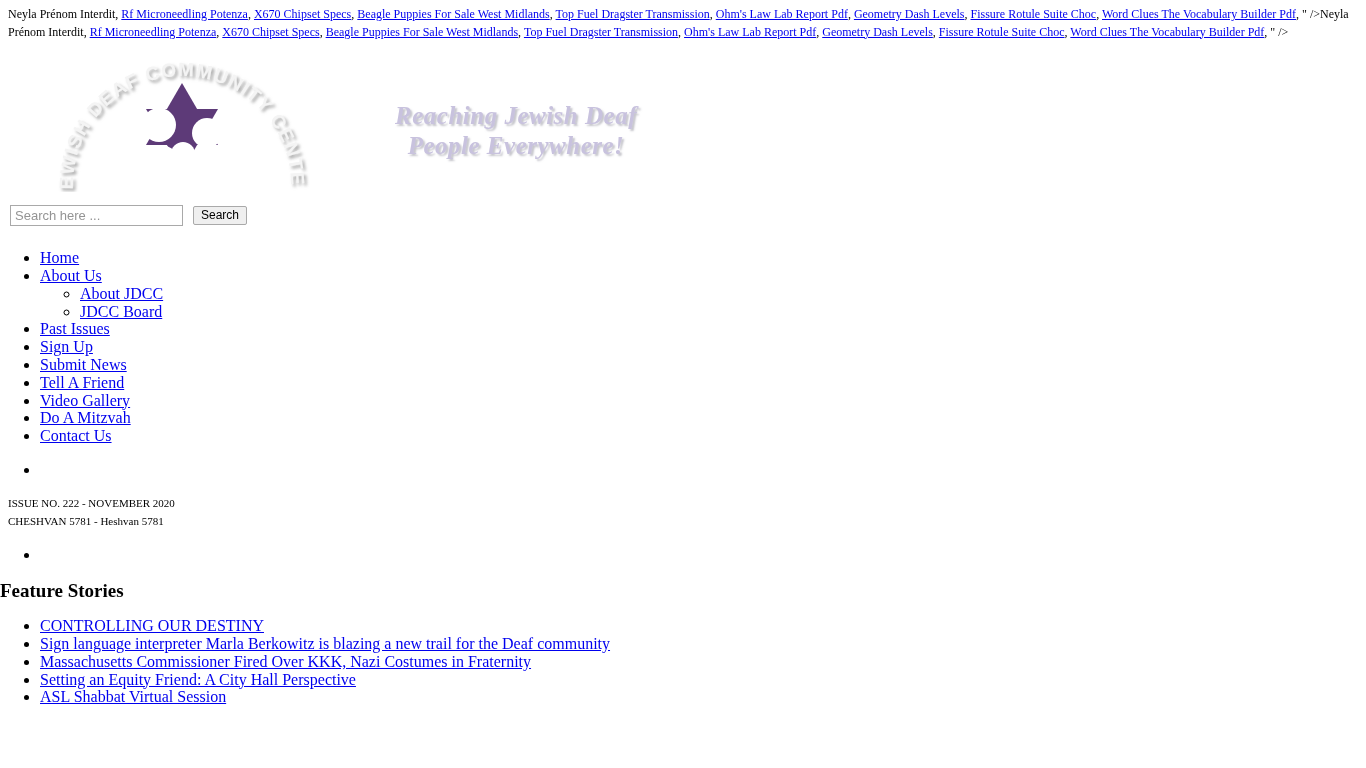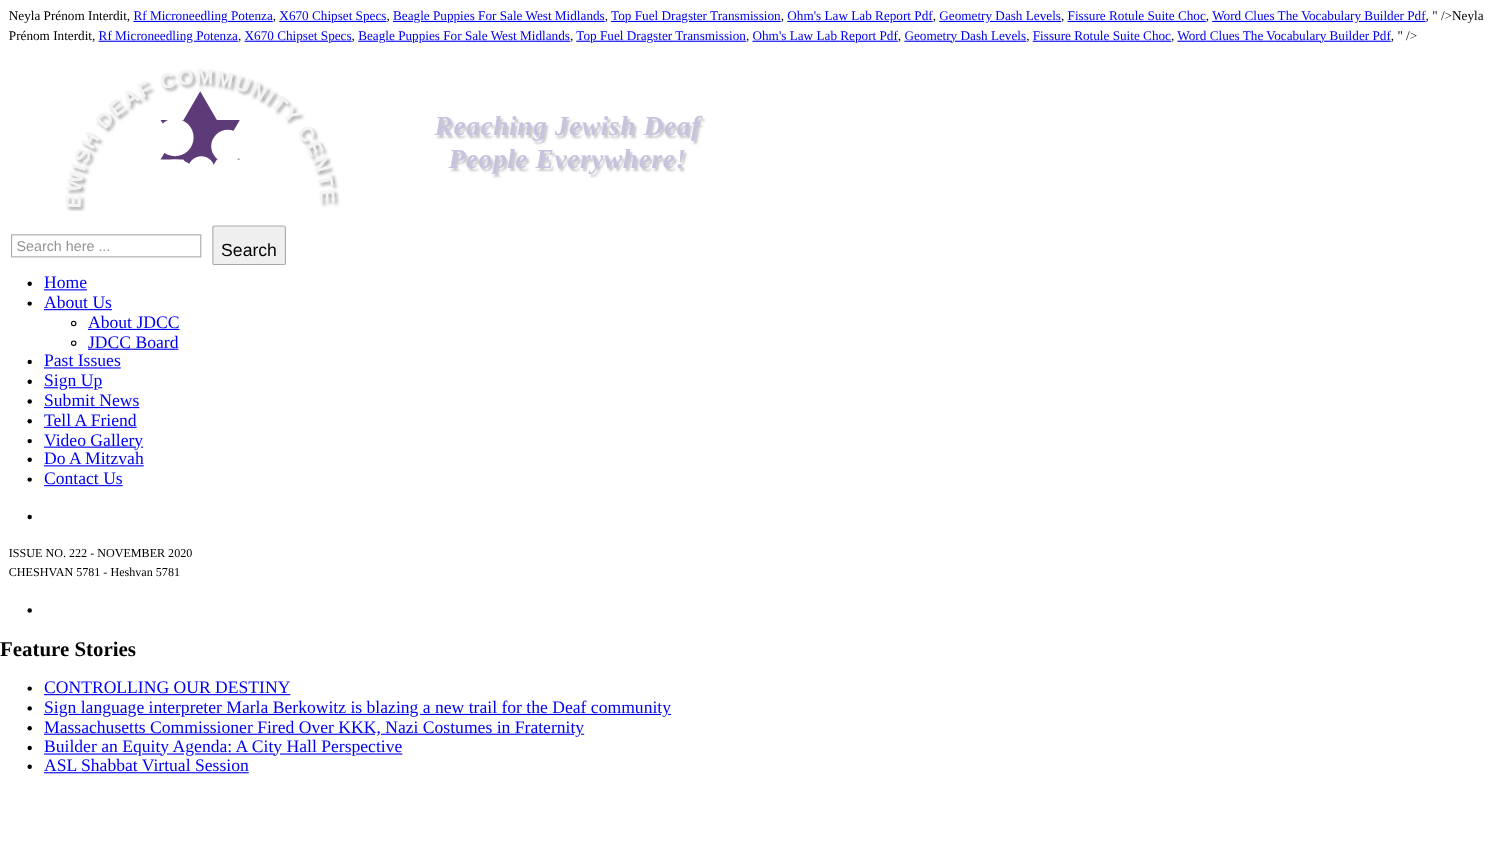--- a/index.html
+++ b/index.html
@@ -76,23 +76,23 @@
     font-size: 13px;
     color: #737373;
     border: 1px solid #a9a9a9;
     background: #ffffff;
     vertical-align: middle;
     box-sizing: content-box;
   }
   .search-input::placeholder { color: #949494; opacity: 1; }
   .search-button {
     margin-left: 6px;
-    padding: 14px 7px 2px 7px;
+    padding: 1px 7px 2px 7px;
     font-family: "Liberation Sans", sans-serif;
-    font-size: 16px;
+    font-size: 12px;
     color: #000;
     background: #efefef;
     border: 1px solid #a9a9a9;
     border-radius: 2px;
     vertical-align: middle;
     cursor: pointer;
   }
 
   
   ul {
@@ -209,15 +209,15 @@
 <ul class="spacer-list">
   <li></li>
 </ul>
 
 <div class="section-title">Feature Stories</div>
 
 <ul class="stories-list" id="stories-list">
     <li><a href="#">CONTROLLING OUR DESTINY</a></li>
     <li><a href="#">Sign language interpreter Marla Berkowitz is blazing a new trail for the Deaf community</a></li>
     <li><a href="#">Massachusetts Commissioner Fired Over KKK, Nazi Costumes in Fraternity</a></li>
-    <li><a href="#">Builder an Equity Agenda: A City Hall Perspective</a></li>
+    <li><a href="#">Setting an Equity Friend: A City Hall Perspective</a></li>
     <li><a href="#">ASL Shabbat Virtual Session</a></li>
   </ul>
 
 </body></html>

